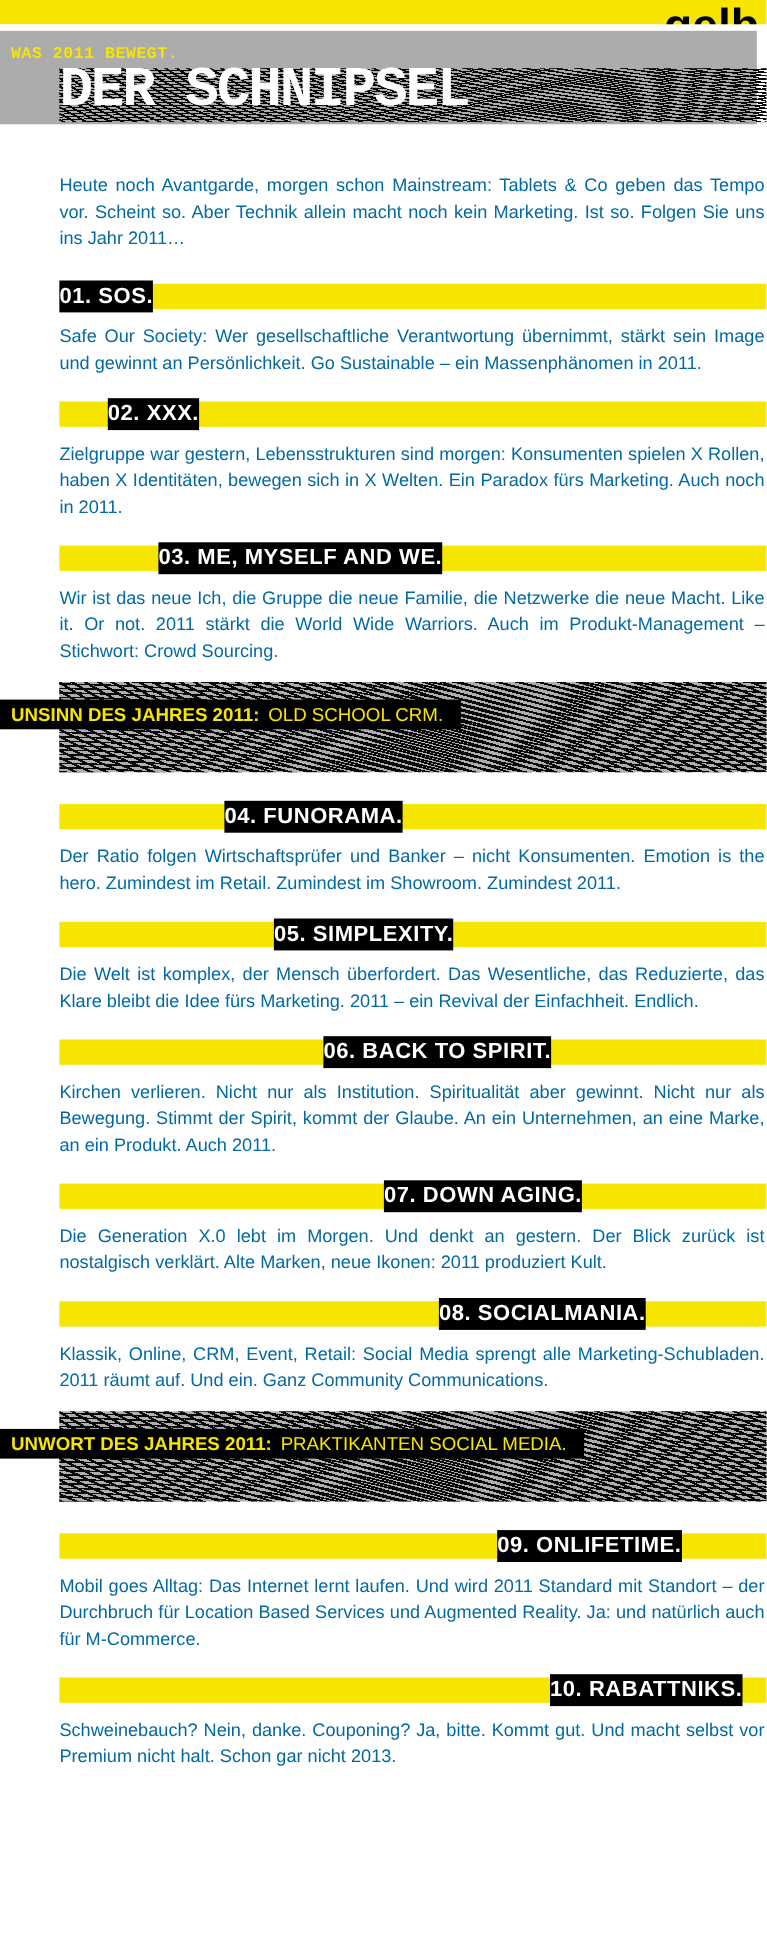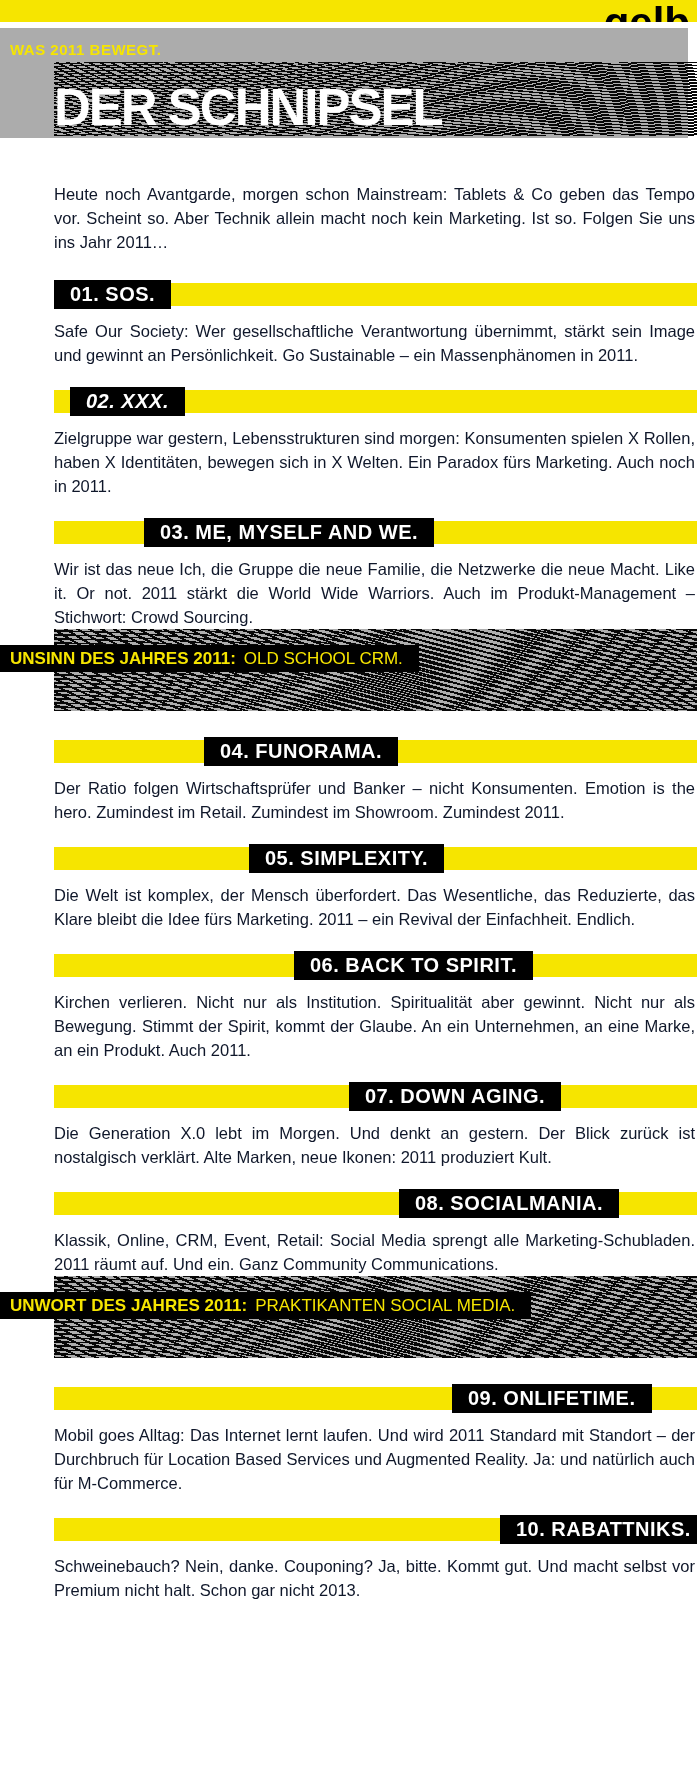--- a/index.html
+++ b/index.html
@@ -6,44 +6,44 @@
   body{background:#fff;font-family:"Liberation Sans","DejaVu Sans",sans-serif;}
   p{margin:0;}
   .page{width:697px;height:1774px;overflow:hidden;background:#fff;position:relative;margin:0 auto;}
 
   
   .topbar{height:22px;background:var(--yellow);position:relative;overflow:hidden;}
   .logo{position:absolute;right:7px;top:2px;font-weight:bold;font-size:42px;line-height:1;color:#000;}
   .gap{height:6px;background:#fff;}
 
   
-  .header{position:relative;height:110px;}
+  .header{position:relative;height:85px;font-family:Liberation Mono, monospace;}
   .header-bg{position:absolute;top:0;bottom:0;left:0;right:9px;background:#ACACAC;}
   .topline{position:absolute;top:13px;left:10px;color:var(--yellow);font-weight:bold;font-size:15px;letter-spacing:.5px;}
   .header-stripes{position:absolute;left:54px;right:0;top:34px;bottom:2px;
     background-image:
       repeating-radial-gradient(ellipse 1700px 500px at 18% 480%, #070707 0 3px, rgba(0,0,0,0) 3px 9px),
       repeating-radial-gradient(ellipse 900px 300px at 96% -170%, #070707 0 3px, rgba(0,0,0,0) 3px 9px);}
   .title{position:absolute;left:54px;bottom:6px;color:#fff;font-weight:bold;font-size:51px;line-height:.92;letter-spacing:-2px;white-space:nowrap;}
 
   
-  .intro,.sec .body{margin:10px 2px 0 54px;text-align:justify;font-size:16.5px;line-height:24px;color:#0f172a;}
+  .intro,.sec .body{margin:10px 2px 0 54px;text-align:justify;font-size:16.5px;line-height:24px;color:#0369a1;}
   .intro{margin-top:44px;}
 
   
   .sec{margin-top:20px;}
   .flow > .sec:first-child{margin-top:26px;}
   .band + .sec{margin-top:26px;}
   .secbar{position:relative;margin-left:54px;height:29px;}
   .secbar::before{content:"";position:absolute;left:0;right:0;top:3px;bottom:3px;background:var(--yellow);}
   .secbox{position:relative;display:inline-block;background:#000;color:#fff;height:29px;line-height:29px;
-    padding:0 16px;font-weight:bold;font-size:20px;letter-spacing:.5px;white-space:nowrap;}
+    padding:0 0;font-weight:bold;font-size:20px;letter-spacing:.5px;white-space:nowrap;}
 
   
-  .band{position:relative;height:82px;}
+  .band{position:relative;height:82px;margin-top:16px;}
   .stripes{background-color:#AEAEAE;
     background-image:
       repeating-radial-gradient(ellipse 1500px 600px at -2% 330%, #070707 0 3.5px, rgba(0,0,0,0) 3.5px 10px),
       repeating-radial-gradient(ellipse 1200px 500px at 112% -240%, #070707 0 3.5px, rgba(0,0,0,0) 3.5px 10px);}
   .band-stripes{position:absolute;left:54px;right:0;top:0;bottom:0;}
   .band-label{position:absolute;left:0;top:16px;height:27px;line-height:27px;background:#000;
     padding:0 16px 0 10px;font-size:17px;white-space:nowrap;color:var(--yellow);}
   .band-prefix{font-weight:bold;}
   .band-term{margin-left:8px;}
 
@@ -70,21 +70,21 @@
 
   <main class="flow" id="flow">
       <section class="sec">
     <div class="secbar">
       <span class="secbox" style="margin-left: 0px;">01. SOS.</span>
     </div>
     <p class="body">Safe Our Society: Wer gesellschaftliche Verantwortung übernimmt, stärkt sein Image und gewinnt an Persönlichkeit. Go Sustainable – ein Massenphänomen in 2011.</p>
   </section>
       <section class="sec">
     <div class="secbar">
-      <span class="secbox" style="margin-left: 16px; font-style: italic;">02. XXX.</span>
+      <span class="secbox" style="margin-left: 44px;">02. XXX.</span>
     </div>
     <p class="body">Zielgruppe war gestern, Lebensstrukturen sind morgen: Konsumenten spielen X Rollen, haben X Identitäten, bewegen sich in X Welten. Ein Paradox fürs Marketing. Auch noch in 2011.</p>
   </section>
       <section class="sec">
     <div class="secbar">
       <span class="secbox" style="margin-left: 90px;">03. ME, MYSELF AND WE.</span>
     </div>
     <p class="body">Wir ist das neue Ich, die Gruppe die neue Familie, die Netzwerke die neue Macht. Like it. Or not. 2011 stärkt die World Wide Warriors. Auch im Produkt-Management – Stichwort: Crowd Sourcing.</p>
   </section>
       <div class="band">

